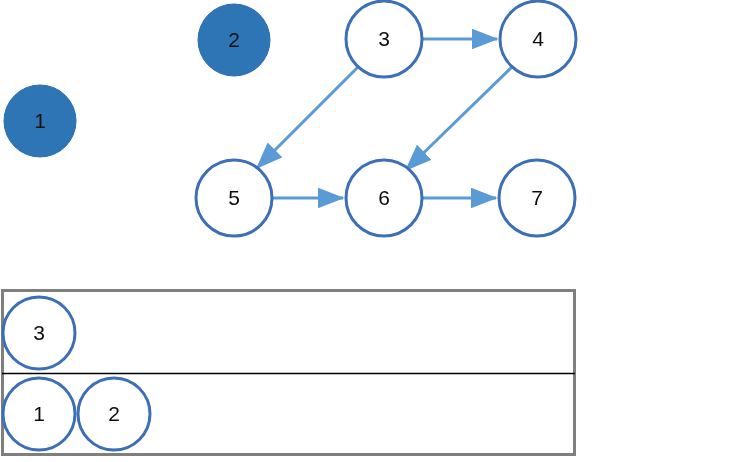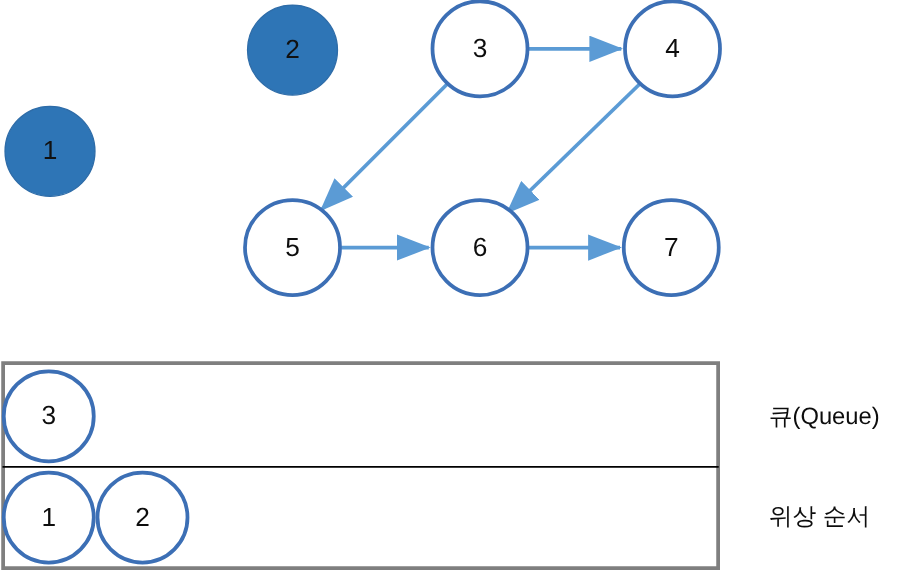--- a/index.html
+++ b/index.html
@@ -123,17 +123,15 @@
         <circle cx="39" cy="414" r="36" fill="#FFFFFF" stroke="#3C6FB5" stroke-width="3"></circle>
         <text class="node-label" x="39" y="415">1</text>
       </g>
       <g>
         <circle cx="114" cy="414" r="36" fill="#FFFFFF" stroke="#3C6FB5" stroke-width="3"></circle>
         <text class="node-label" x="114" y="415">2</text>
       </g>
     </g>
   </svg>
 
-  <div class="side-label" id="label-queue">큐(Queue)</div>
 
-  <div class="side-label" id="label-topo">위상 순서</div>
 
 </div>
 
 </body></html>

